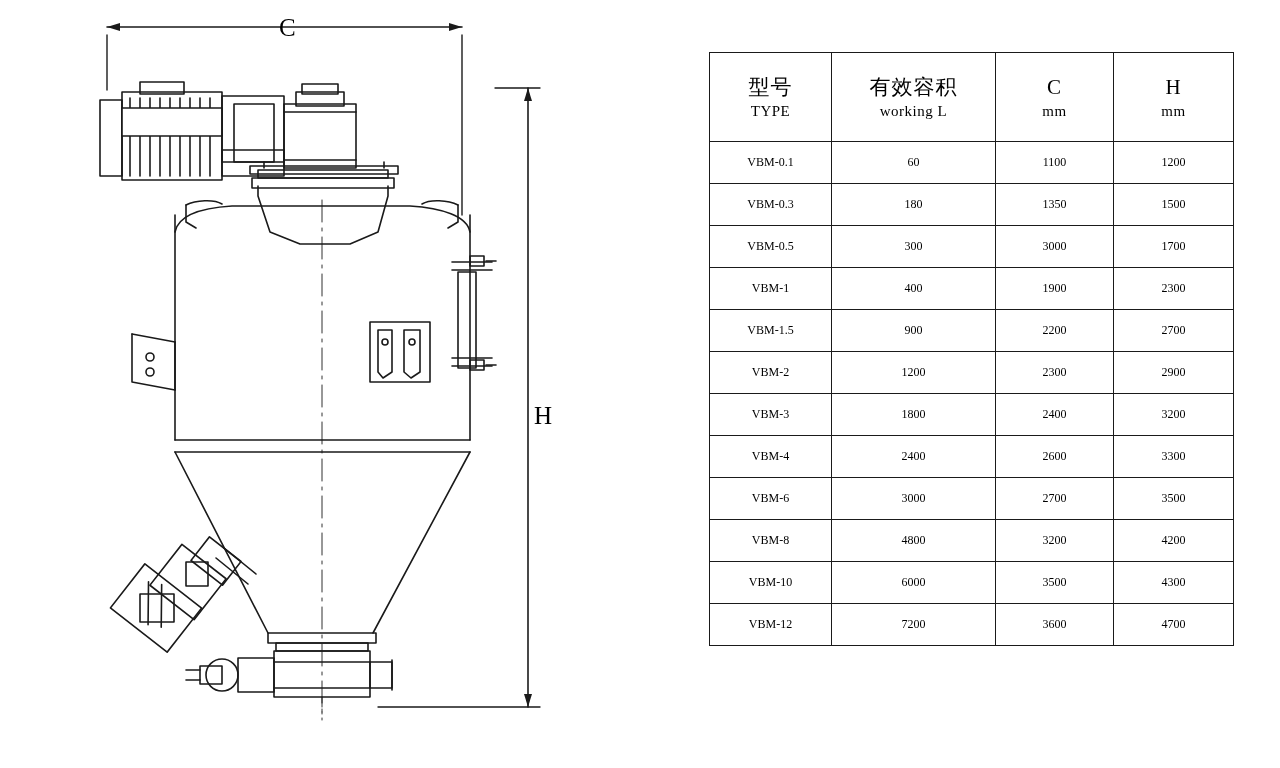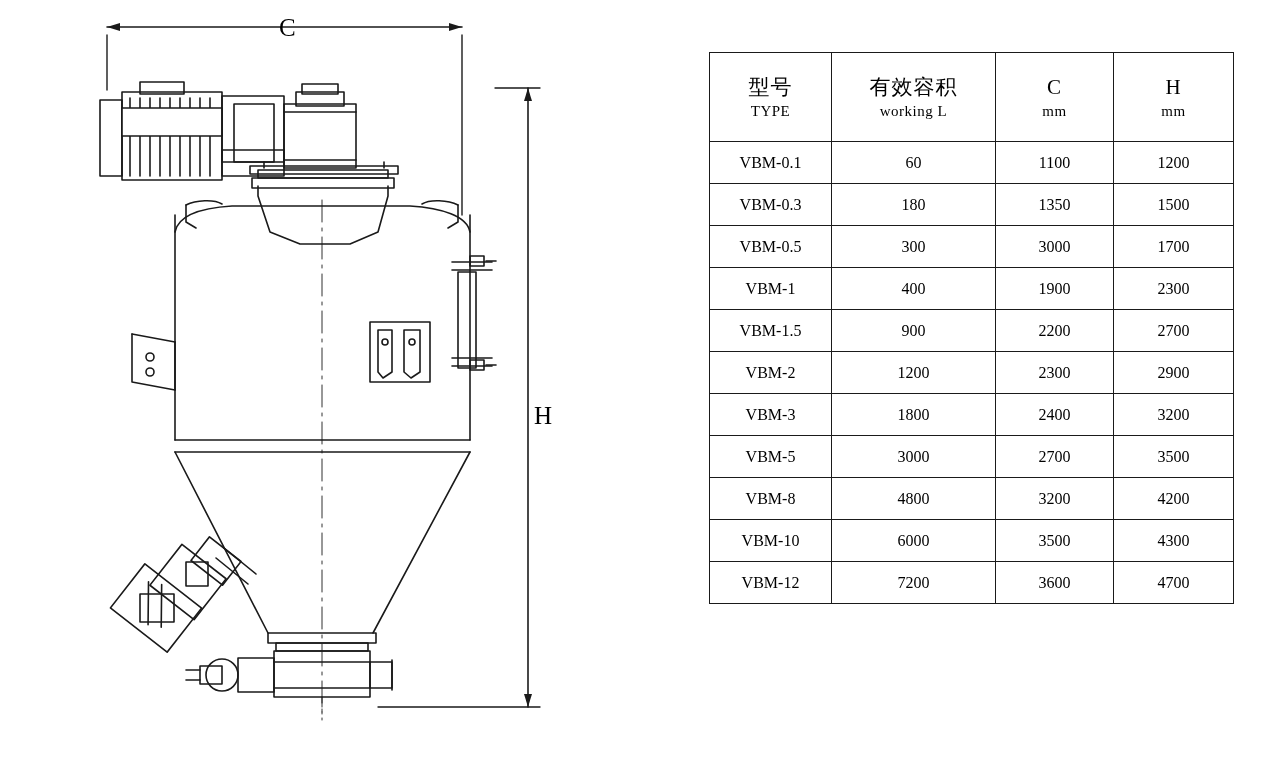--- a/index.html
+++ b/index.html
@@ -78,21 +78,21 @@
     font-size: 21px;
     letter-spacing: 1px;
   }
   table.spec thead th .en {
     display: block;
     font-size: 15px;
     letter-spacing: 0.5px;
   }
   table.spec tbody td {
     height: 41px;
-    font-size: 16px;
+    font-size: 12px;
   }
   col.c-type  { width: 122px; }
   col.c-vol   { width: 164px; }
   col.c-c     { width: 118px; }
   col.c-h     { width: 120px; }
 </style>
 </head>
 <body>
 
 <div id="drawing-panel">
@@ -313,21 +313,27 @@
           <td>2300</td>
           <td>2900</td>
         </tr>
         <tr>
           <td>VBM-3</td>
           <td>1800</td>
           <td>2400</td>
           <td>3200</td>
         </tr>
         <tr>
-          <td>VBM-5</td>
+          <td>VBM-4</td>
+          <td>2400</td>
+          <td>2600</td>
+          <td>3300</td>
+        </tr>
+        <tr>
+          <td>VBM-6</td>
           <td>3000</td>
           <td>2700</td>
           <td>3500</td>
         </tr>
         <tr>
           <td>VBM-8</td>
           <td>4800</td>
           <td>3200</td>
           <td>4200</td>
         </tr>

